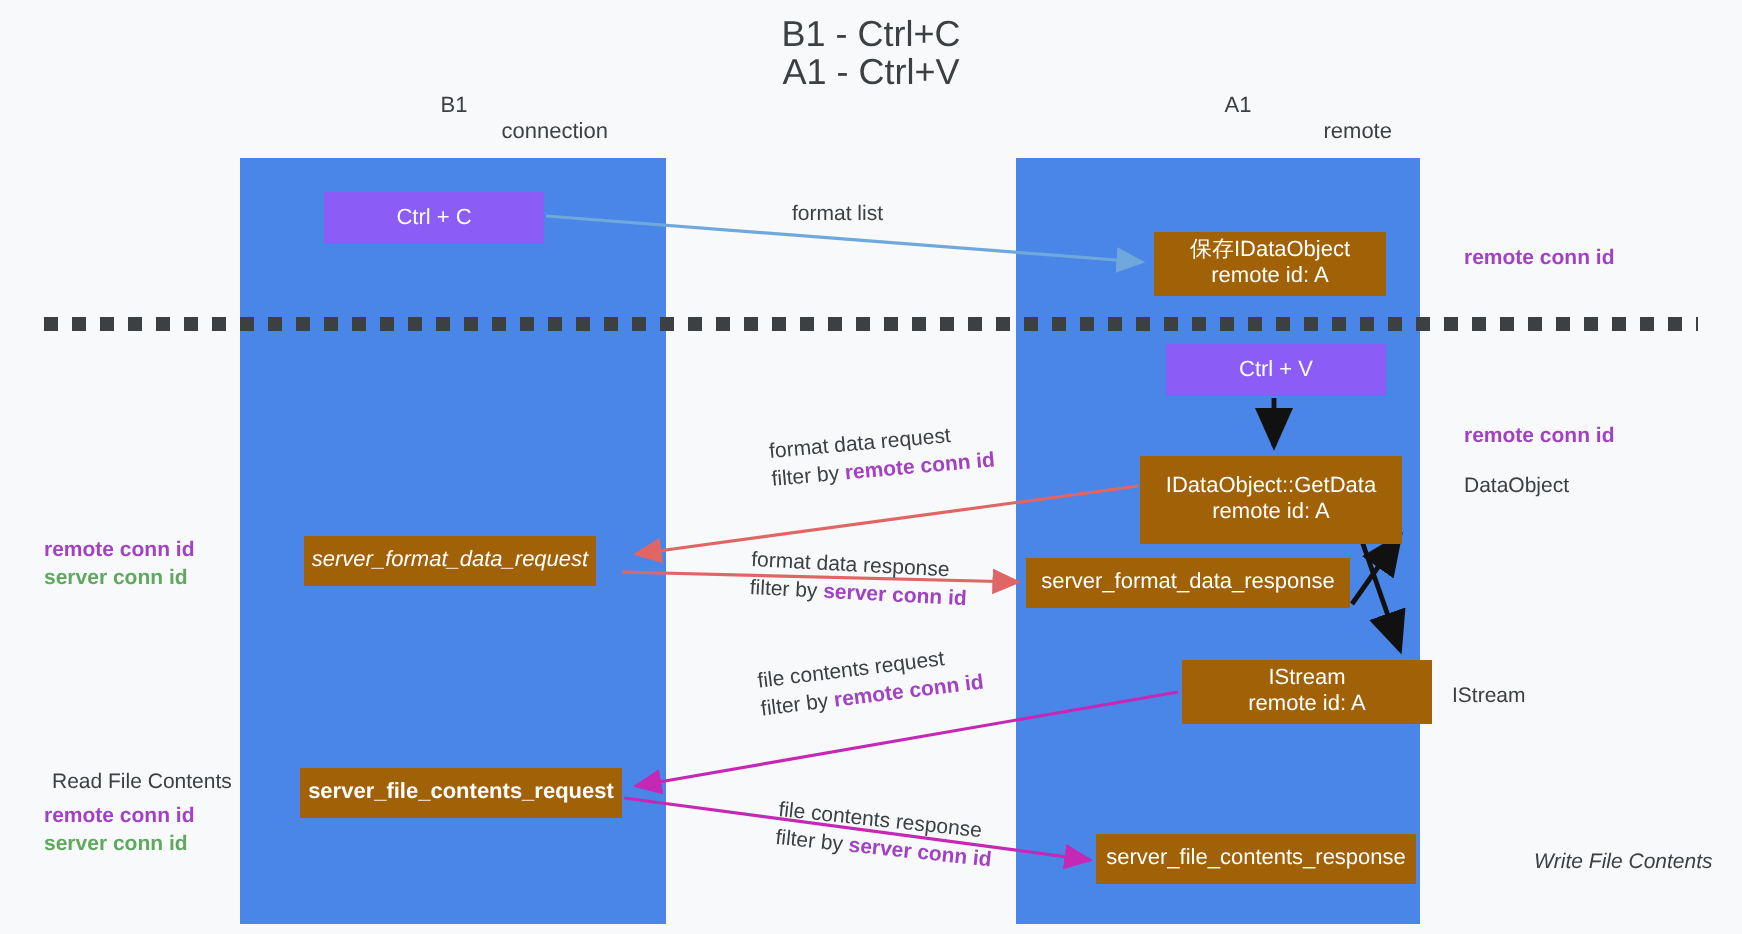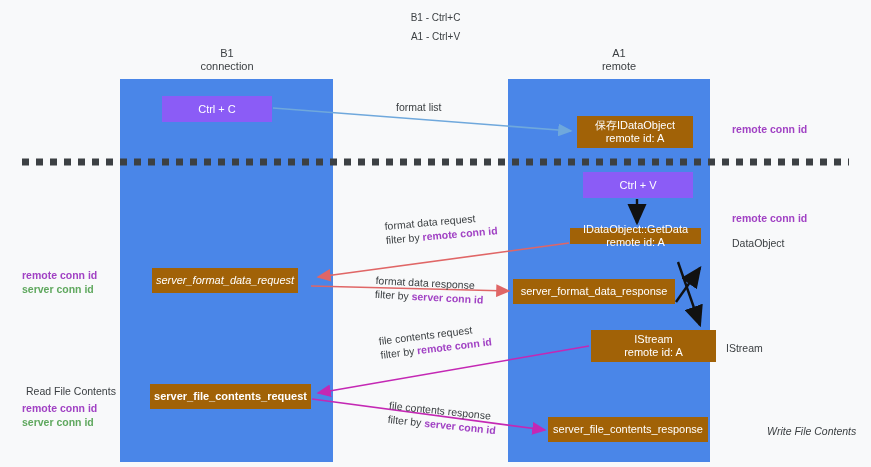--- a/index.html
+++ b/index.html
@@ -19,45 +19,45 @@
   #lane-a1{left:508px;top:79px;width:202px;height:383px;}
 
   
   .lane-head{
     position:absolute;text-align:center;
     font-size:11px;line-height:13px;color:#3c4043;
   }
   #head-b1{left:150px;top:47px;width:154px;}
   #head-a1{left:542px;top:47px;width:154px;}
   .lane-head .l1{display:block;}
-  .lane-head .l2{display:block;}
+  .lane-head .l2{display:block;text-align:right;}
 
   
   #title{
     position:absolute;left:0;top:8px;width:871px;
-    text-align:center;font-size:10px;line-height:19px;color:#3c4043;
+    text-align:center;font-size:18px;line-height:19px;color:#3c4043;
   }
   #title span{display:block;}
 
   
   .box{
     position:absolute;
     display:flex;flex-direction:column;
     align-items:center;justify-content:center;
     color:#ffffff;font-size:11px;line-height:13px;
     text-align:center;box-sizing:border-box;
   }
   .box.green{background:#8b5cf6;}
   .box.orange{background:#a16207;}
   .box .l2{display:block;}
 
   #box-ctrlc{left:162px;top:96px;width:110px;height:26px;}
   #box-ctrlv{left:583px;top:172px;width:110px;height:26px;}
   #box-save-idataobject{left:577px;top:116px;width:116px;height:32px;}
-  #box-getdata{left:570px;top:228px;width:131px;height:16px;}
+  #box-getdata{left:570px;top:228px;width:131px;height:44px;}
   #box-istream{left:591px;top:330px;width:125px;height:32px;}
   #box-sfdreq{left:152px;top:268px;width:146px;height:25px;font-style:italic;}
   #box-sfdresp{left:513px;top:279px;width:162px;height:25px;}
   #box-sfcreq{left:150px;top:384px;width:161px;height:25px;font-weight:bold;}
   #box-sfcresp{left:548px;top:417px;width:160px;height:25px;}
 
   
   .lbl{position:absolute;font-size:10.5px;line-height:14px;color:#3c4043;white-space:nowrap;}
   .purple{color:#a142c4;font-weight:bold;}
   .green-t{color:#5fa85e;font-weight:bold;}

